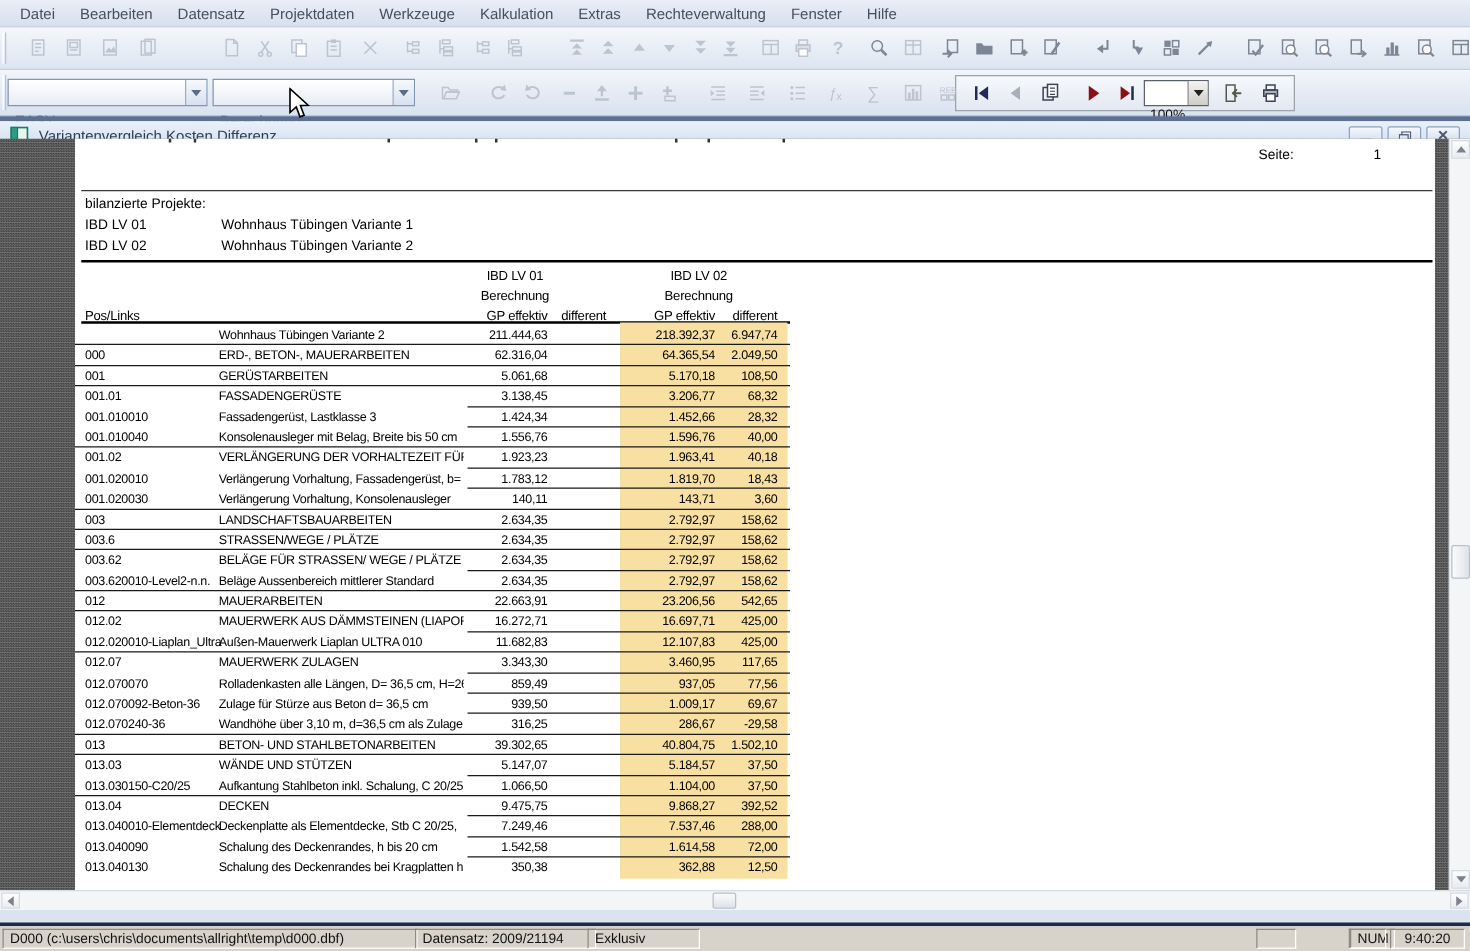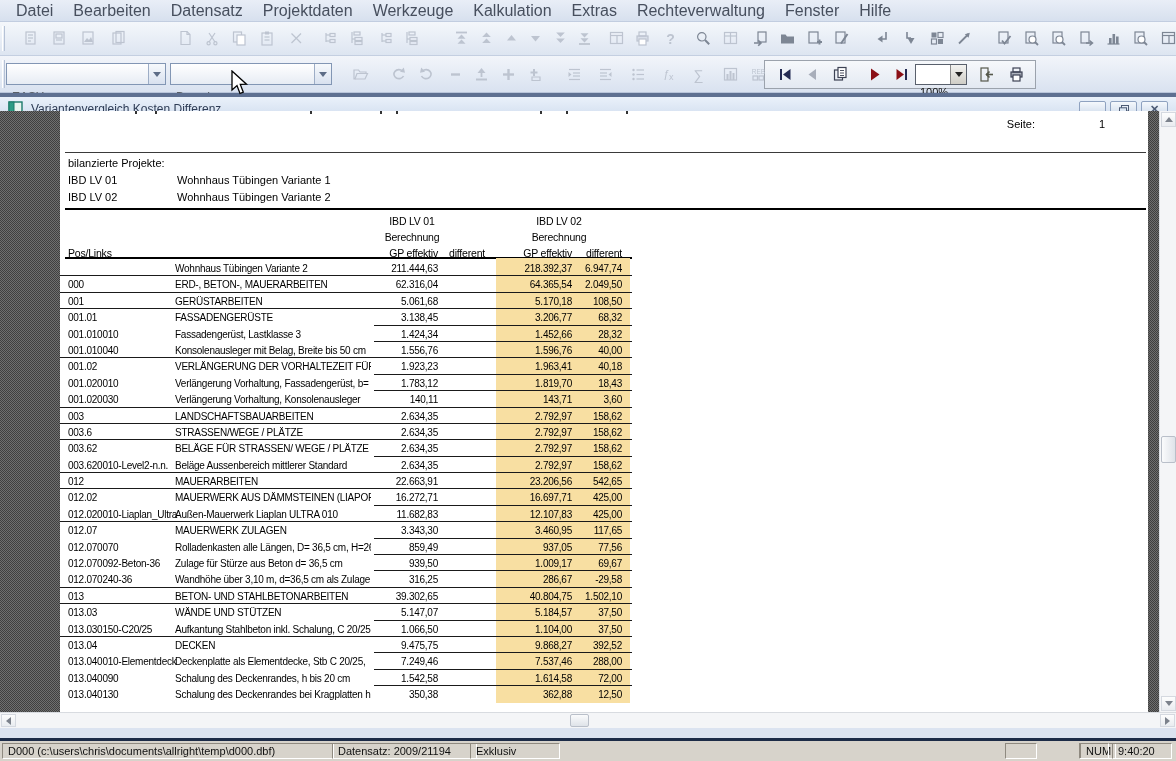--- a/index.html
+++ b/index.html
@@ -4,21 +4,21 @@
 <style>
   * { margin:0; padding:0; box-sizing:border-box; }
   html,body { width:1176px; height:761px; overflow:hidden;
     font-family:"Liberation Sans", sans-serif; background:#dbe3f0; }
   #app { position:relative; width:1176px; height:761px; }
 
   
   #menubar { position:absolute; left:0; top:0; width:1176px; height:22px;
     background:linear-gradient(#e9eef7,#d7e0ee); border-bottom:1px solid #c2cde0;
     display:flex; align-items:center; padding-left:6px; }
-  .menu-item { font-size:16px; color:#474f5e; padding:2px 10px; cursor:default; }
+  .menu-item { font-size:12px; color:#474f5e; padding:2px 10px; cursor:default; }
 
   
   #toolbar1 { position:absolute; left:0; top:22px; width:1176px; height:34px;
     background:linear-gradient(#f4f7fb,#dde5f1); border-bottom:1px solid #c4cfe1; }
   #toolbar2 { position:absolute; left:0; top:56px; width:1176px; height:37px;
     background:linear-gradient(#f2f5fa,#d9e2f0); border-bottom:1px solid #b9c5da; }
   .grip { position:absolute; left:2px; top:4px; bottom:4px; width:3px;
     border-left:1px solid #fff; border-right:1px solid #b6c2d6; }
   .tbicon { position:absolute; top:8px; width:18px; height:18px; display:inline-block; }
   #toolbar2 .tbicon { top:10px; }
@@ -742,16 +742,16 @@
 
   <div id="statdivider"></div>
 
   <div id="statusbar">
     <span class="seg" style="left:2px; width:332px;">D000 (c:\users\chris\documents\allright\temp\d000.dbf)</span>
     <span class="seg" style="left:332px; width:145px;">Datensatz: 2009/21194</span>
     <span class="seg" style="left:470px; width:90px;">Exklusiv</span>
     <span class="seg" style="left:1005px; width:32px;"></span>
     <span class="seg" style="left:1040px; width:36px;margin-left:40px;">NUM</span>
     <span class="seg" style="left:1079px; width:30px;"></span>
-    <span class="seg" style="left:1112px; width:60px; text-align:left;">9:40:20</span>
+    <span class="seg" style="left:1112px; width:60px; text-align:center;">9:40:20</span>
   </div>
 
 </div>
 
 </body></html>

